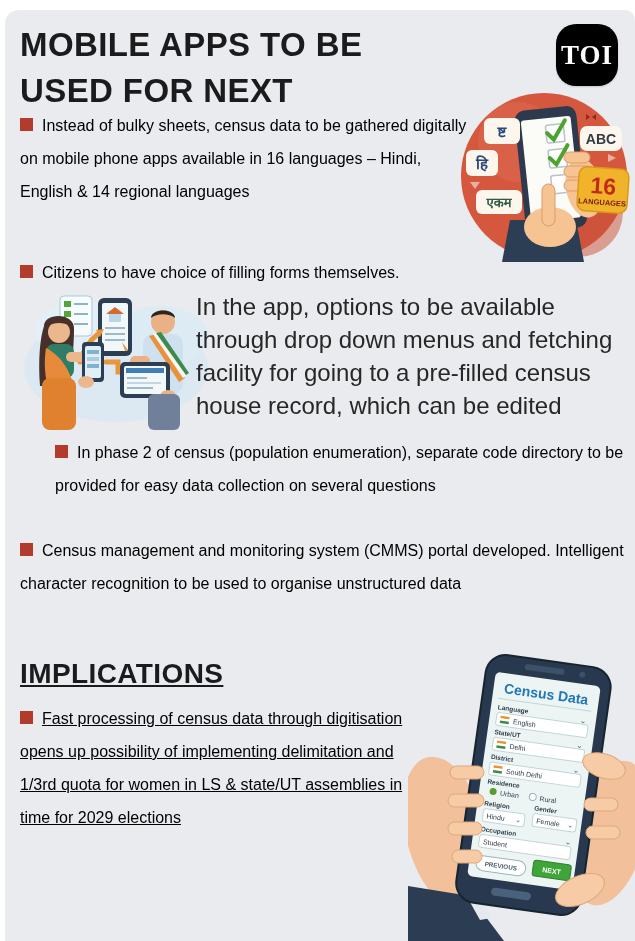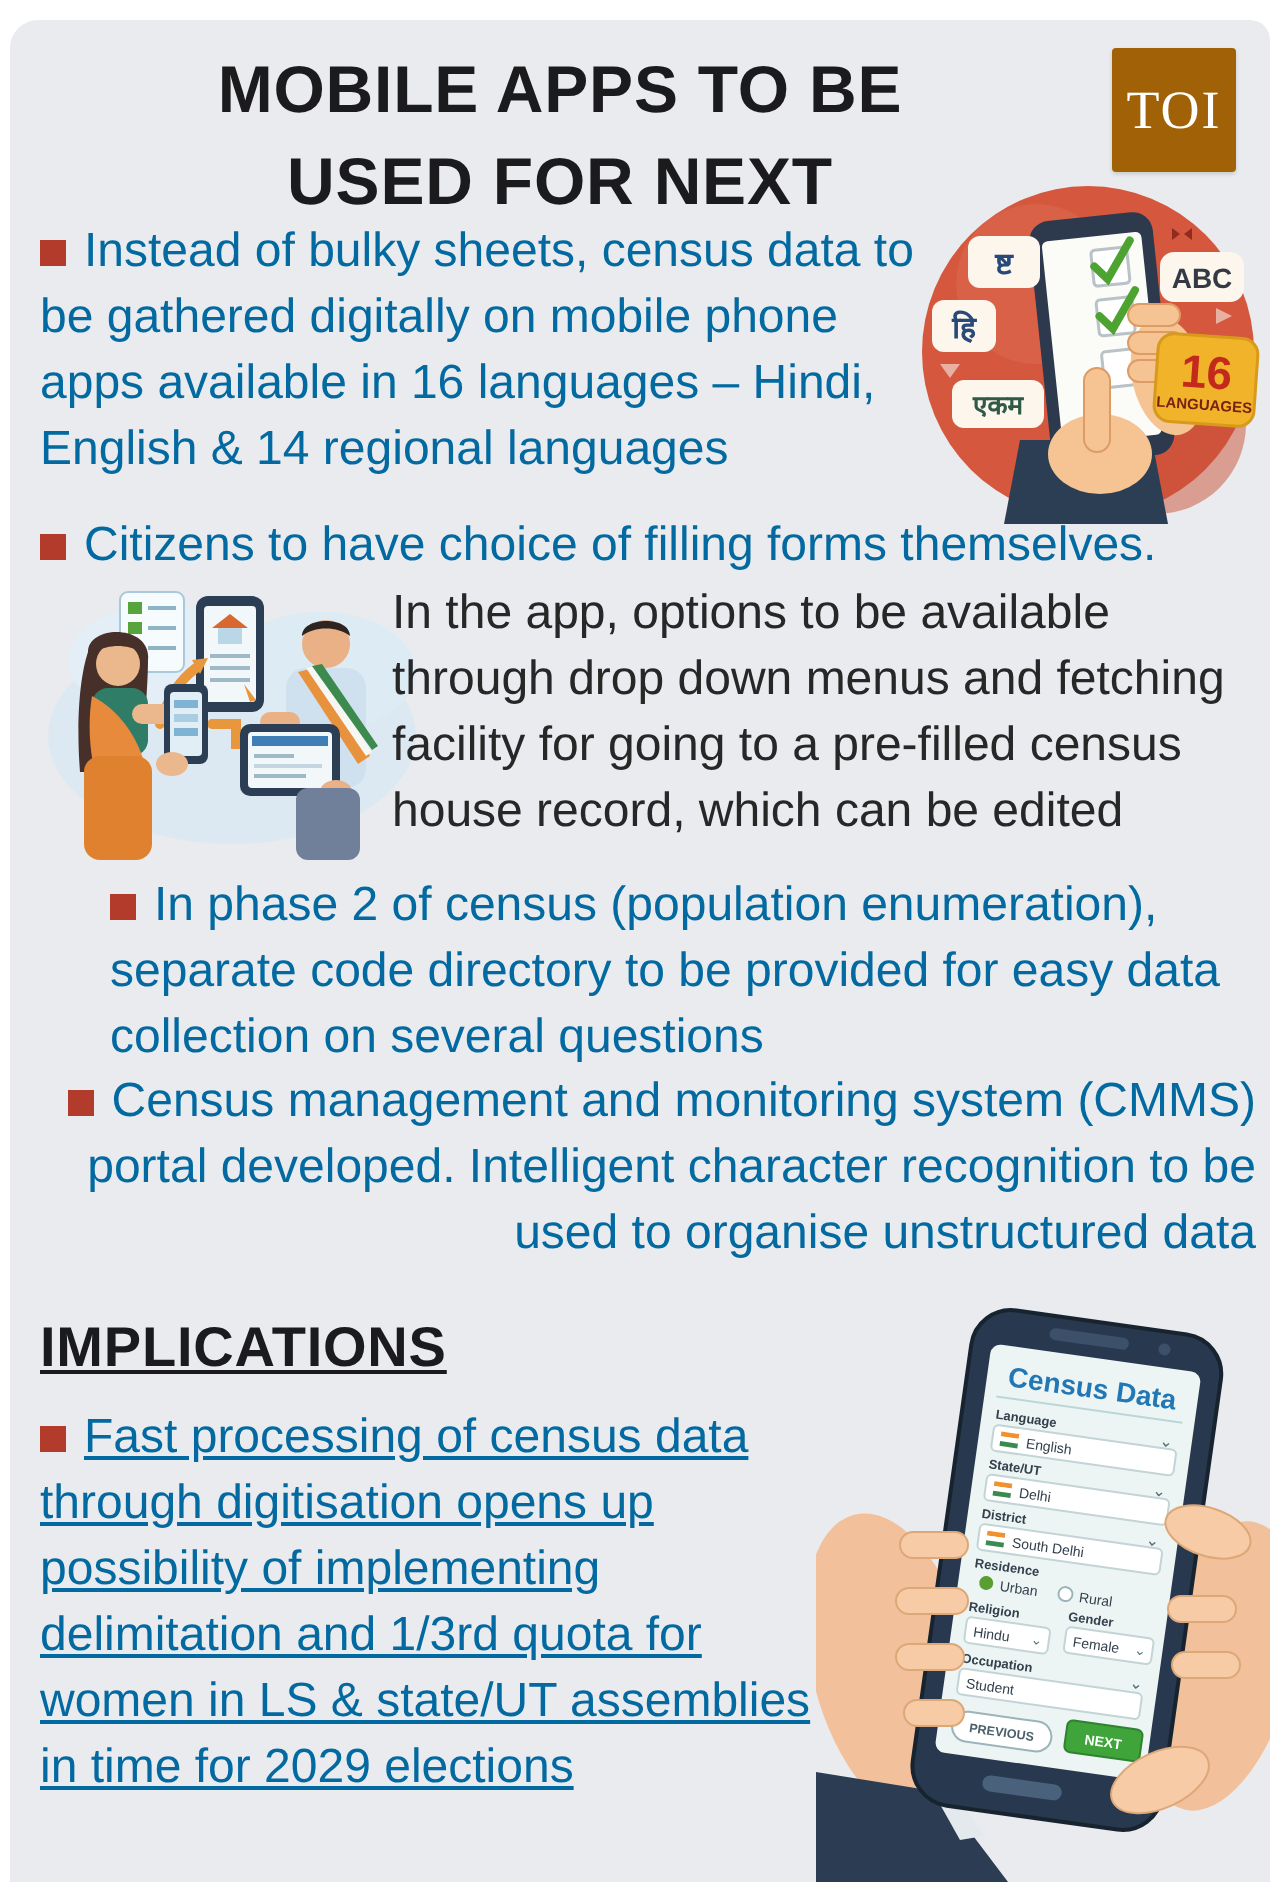--- a/index.html
+++ b/index.html
@@ -11,41 +11,40 @@
   }
   .panel{
     position:absolute;left:5px;top:10px;right:0;bottom:0;
     background:#e9ebee;border-radius:14px 10px 0 0;
   }
   .abs{position:absolute;}
   .title{
     left:20px;top:22px;width:520px;
     font-size:33px;line-height:46px;font-weight:700;color:#1b1b1d;
     letter-spacing:.4px;
-    text-align:center;
   }
   .toi-logo{
-    left:556px;top:24px;width:62px;height:62px;border-radius:2px;
-    background:#a16207;display:flex;align-items:center;justify-content:center;
+    left:556px;top:24px;width:62px;height:62px;border-radius:20px;
+    background:#000000;display:flex;align-items:center;justify-content:center;
     color:#ffffff;font-family:"Liberation Serif","DejaVu Serif",serif;
-    font-weight:400;font-size:27px;letter-spacing:1px;
+    font-weight:700;font-size:27px;letter-spacing:1px;
     box-shadow:0 1px 2px rgba(0,0,0,.15);
   }
   .bullet{
-    font-size:24px;line-height:33px;color:#0369a1;margin:0;
+    font-size:16px;line-height:33px;color:#000000;margin:0;
   }
   .sq{
     display:inline-block;width:13px;height:13px;background:#b23b2c;
     margin-right:9px;vertical-align:baseline;
   }
   .b1{left:20px;top:109px;width:447px;}
   .b2intro{left:20px;top:256px;width:606px;}
   .b2wrap{left:196px;top:290px;width:432px;text-align:left;font-size:24px;line-height:33px;color:#272727;}
   .b3{left:20px;top:436px;width:608px;margin-left:35px;}
-  .b4{left:20px;top:534px;width:608px;text-align:right;}
+  .b4{left:20px;top:534px;width:608px;}
   .imp-head{left:20px;top:658px;font-size:28px;font-weight:700;color:#1b1b1d;letter-spacing:.4px;text-decoration:underline;}
   .imp-b1{left:20px;top:702px;width:396px;text-decoration:underline;}
   .illo{overflow:hidden;text-decoration:underline;}
   .illo-circle{left:458px;top:92px;width:172px;height:170px;}
   .illo-people{left:10px;top:290px;width:212px;height:144px;}
   .illo-phone{left:408px;top:648px;width:227px;height:293px;}
   svg{display:block;}
   svg text{font-family:"Liberation Sans","DejaVu Sans",sans-serif;}
 </style>
 </head>

